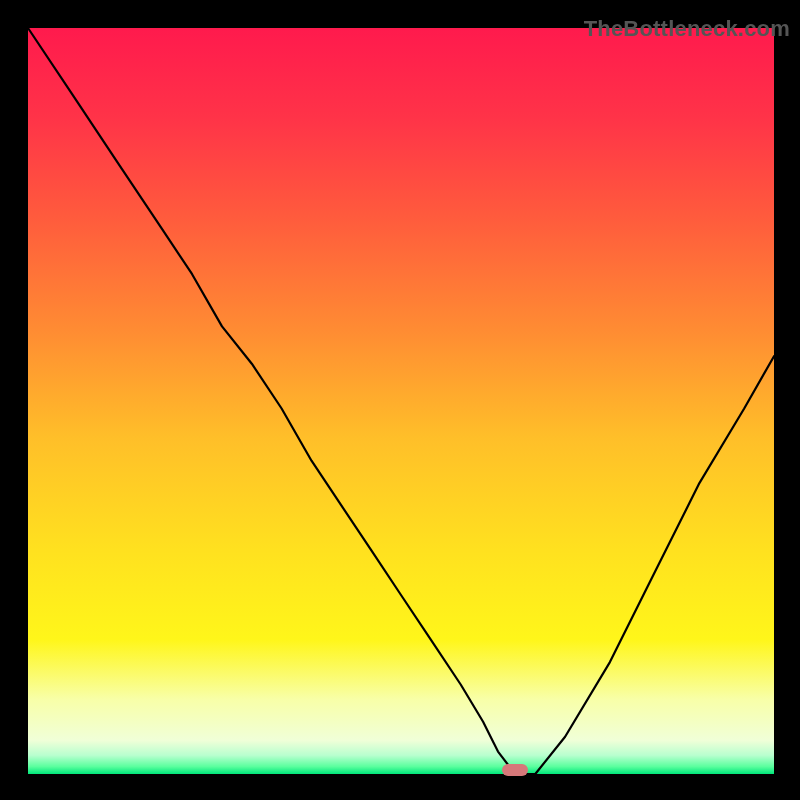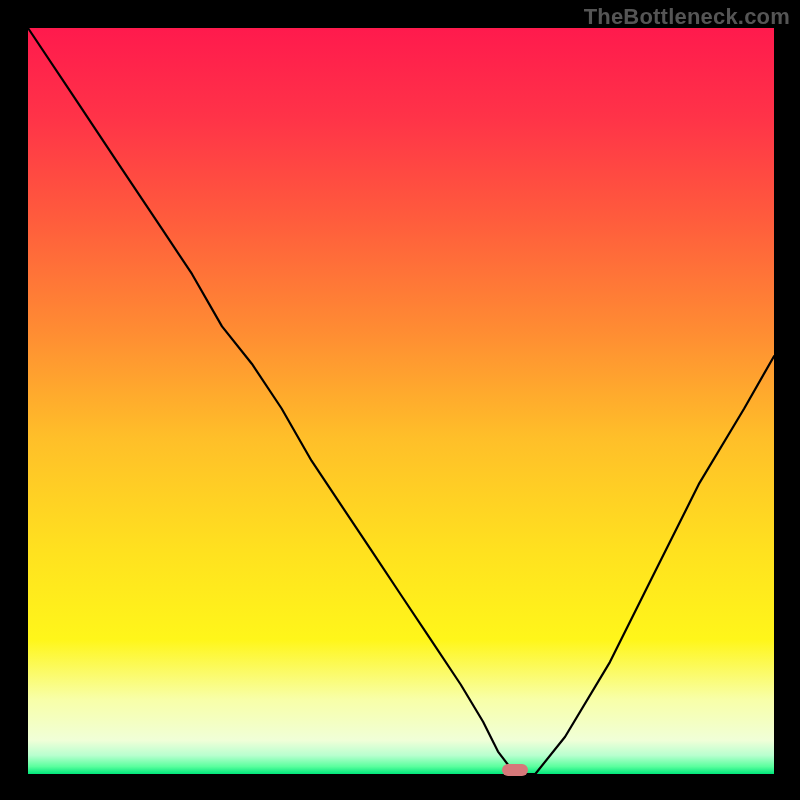--- a/index.html
+++ b/index.html
@@ -6,21 +6,21 @@
   body {
     width: 800px;
     height: 800px;
     background: #000;
     position: relative;
     overflow: hidden;
     font-family: Arial, Helvetica, sans-serif;
   }
   .watermark {
     position: absolute;
-    top: 4px;
+    top: 16px;
     right: 10px;
     color: #555;
     font-size: 22px;
     font-weight: bold;
     z-index: 10;
     letter-spacing: 0.2px;
   }
   .plot {
     position: absolute;
     background: #000;

